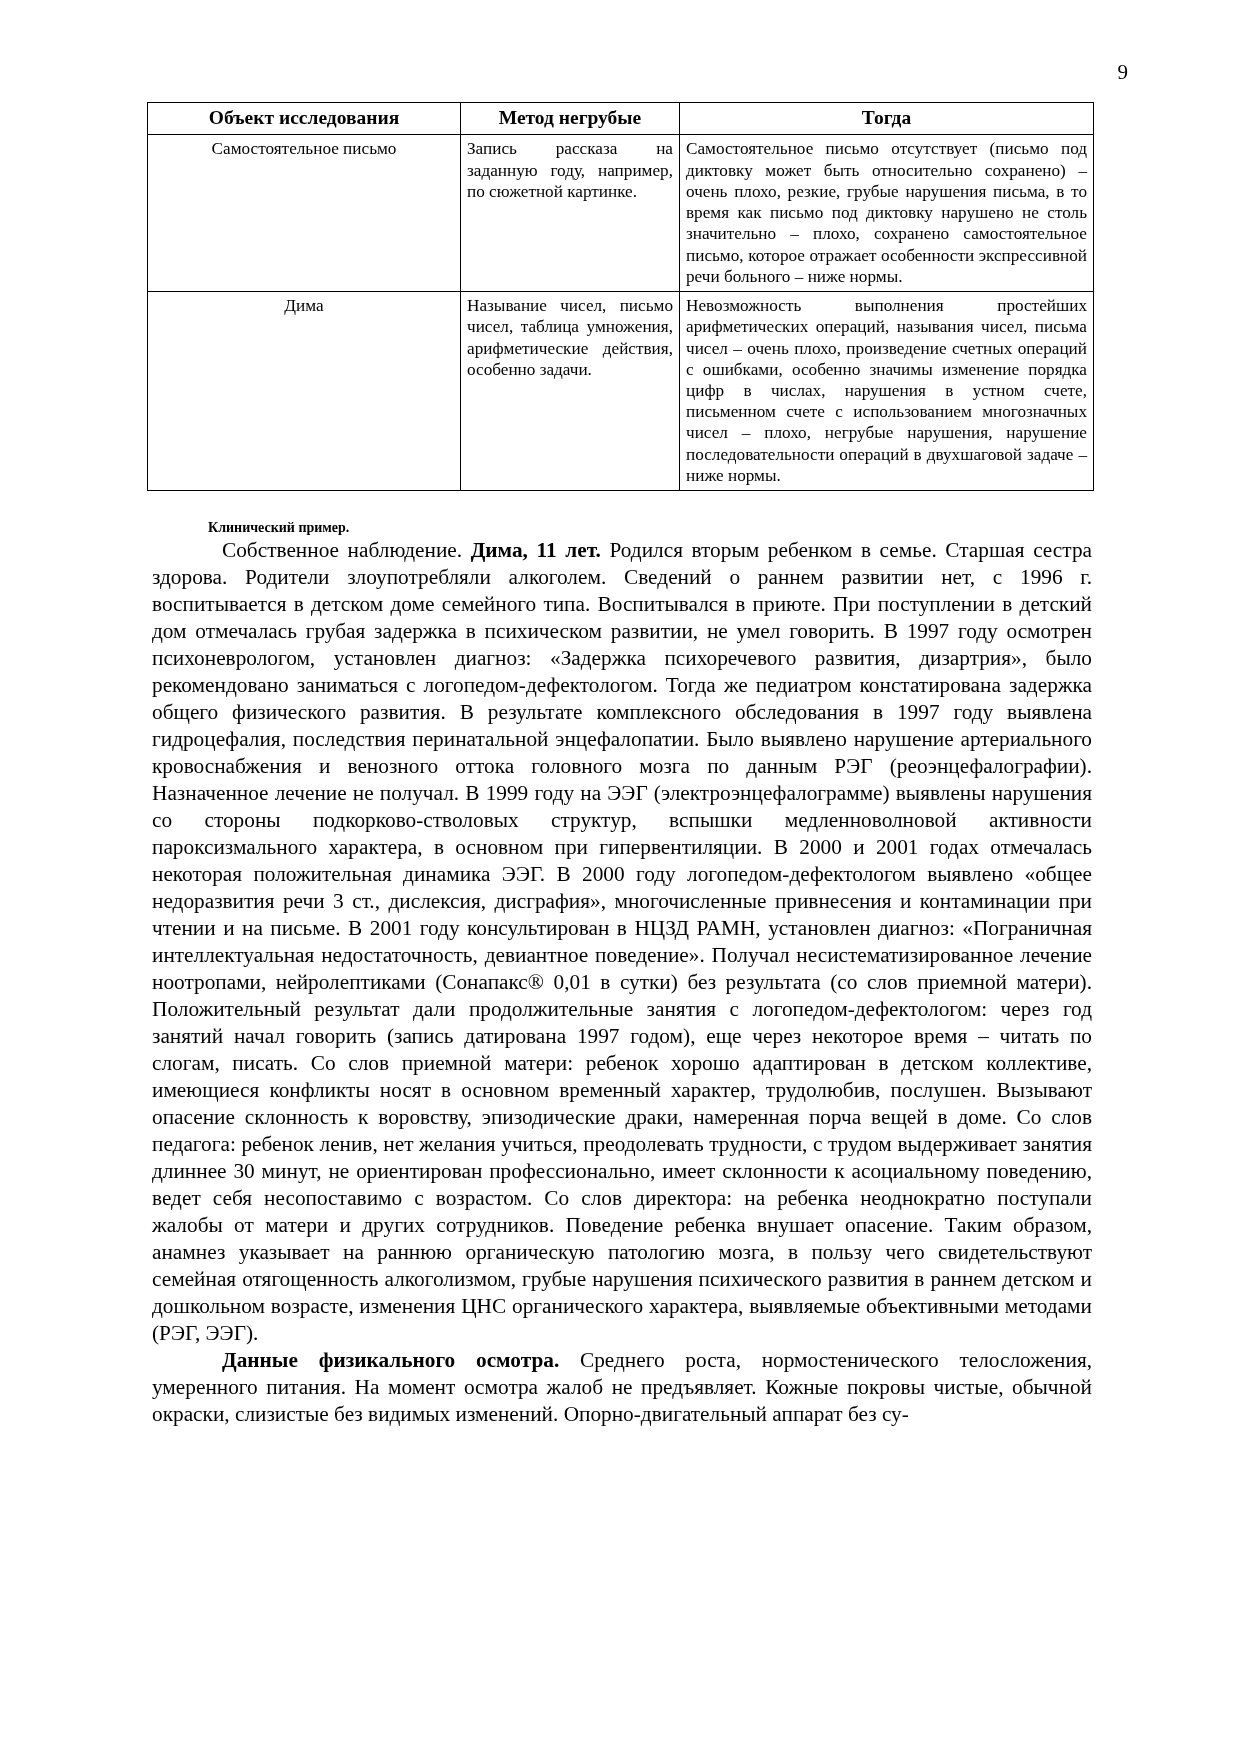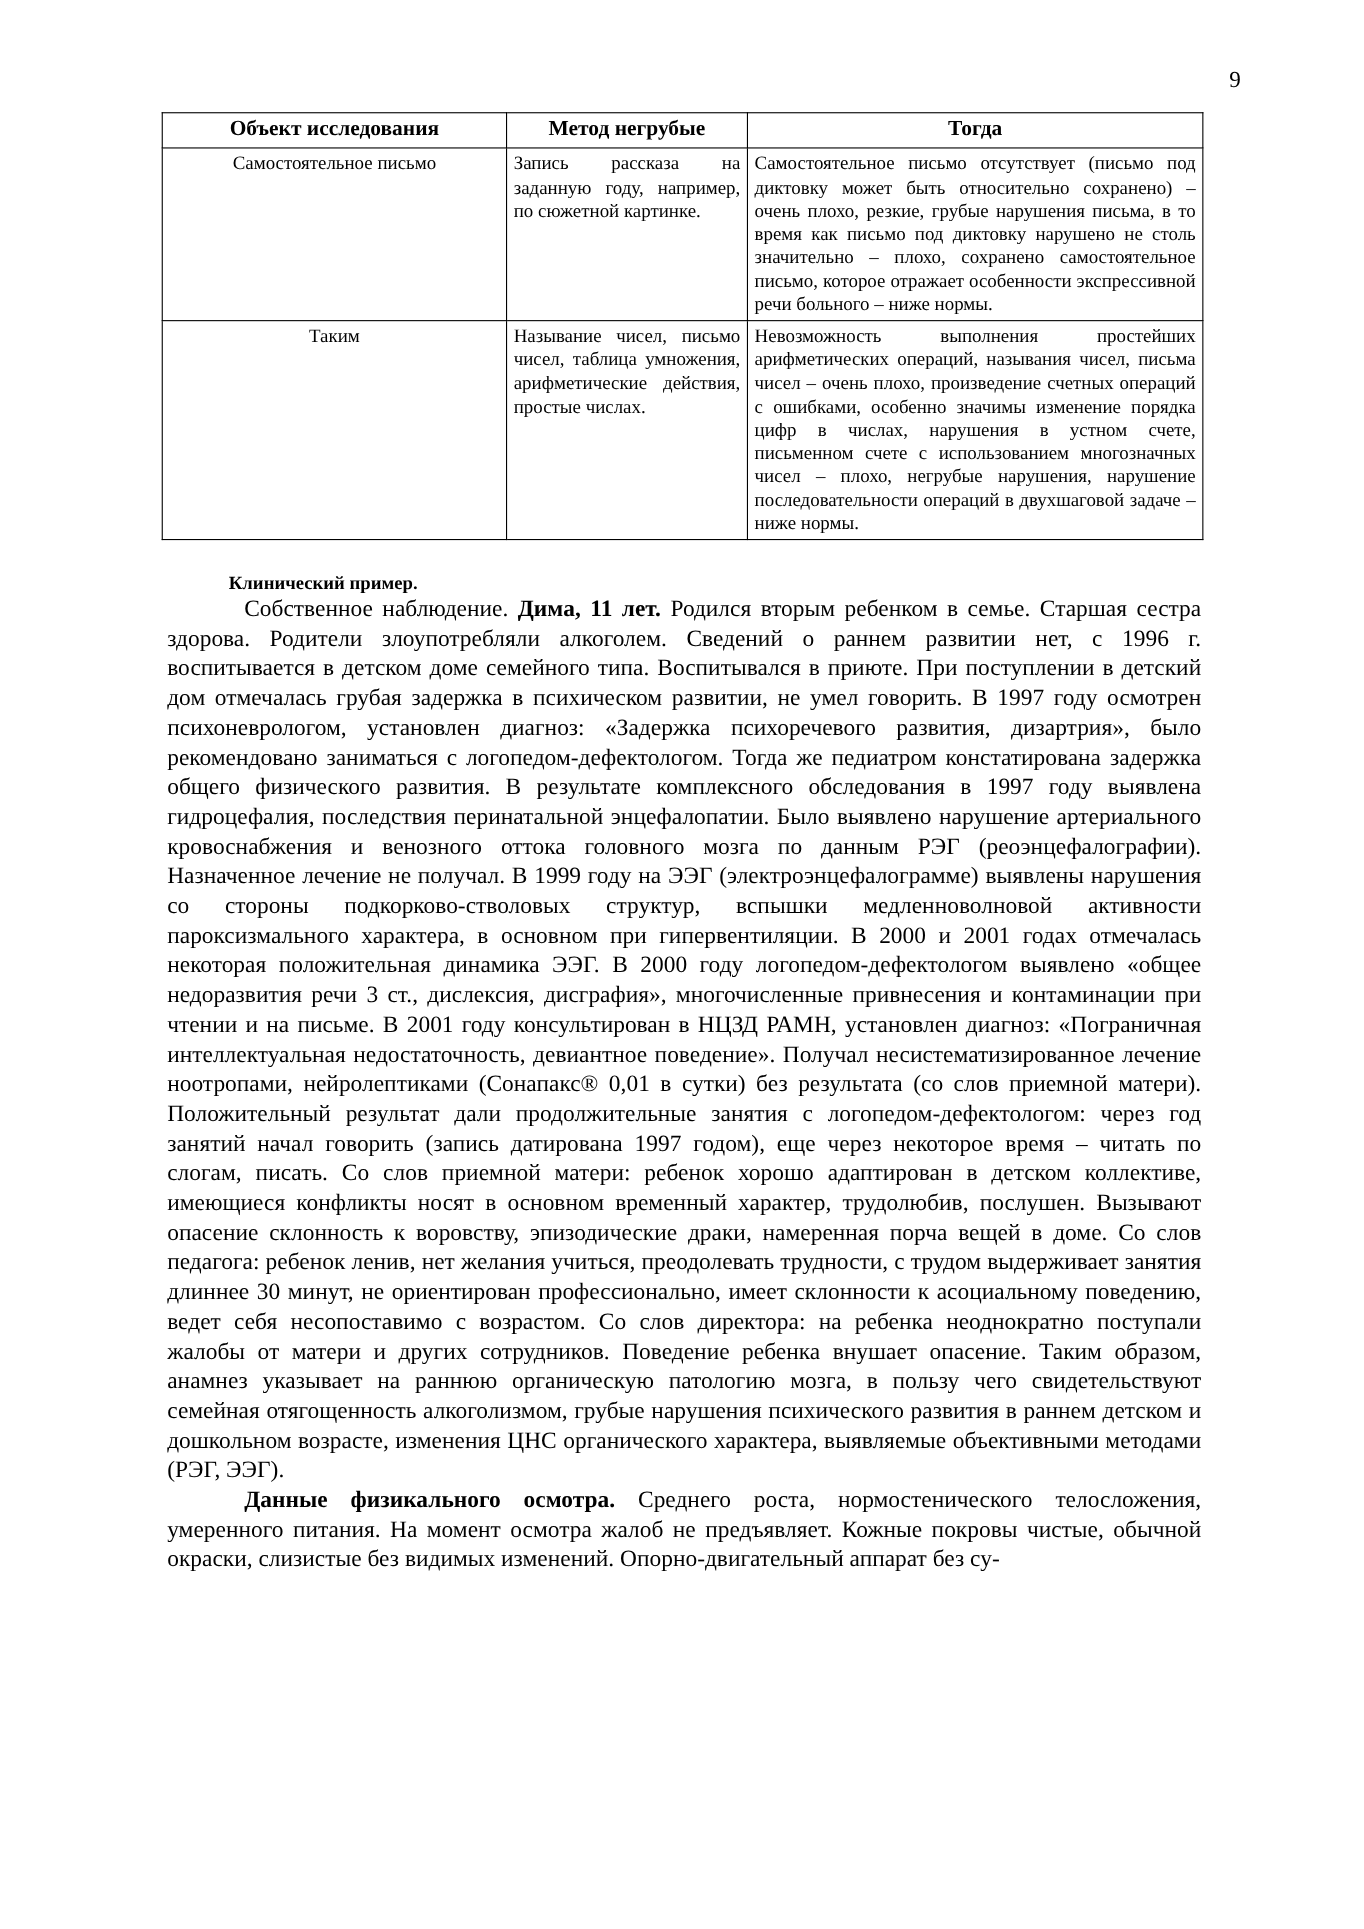--- a/index.html
+++ b/index.html
@@ -61,21 +61,21 @@
   .cell-left { text-align: center; }
 
   
   .body-wrap {
     position: absolute;
     left: 152px;
     top: 520px;
     width: 940px;
   }
   h2.section-heading {
-    font-size: 17px;
+    font-size: 14px;
     font-weight: bold;
     margin: 0 0 0 0;
     padding: 0;
     text-indent: 56px;
     line-height: 1.2;
   }
   p.para {
     font-size: 21.3px;
     line-height: 1.268;
     margin: 0;
@@ -107,22 +107,22 @@
         <th>Тогда</th>
       </tr>
     </thead>
     <tbody>
       <tr>
         <td class="cell-left">Самостоятельное письмо</td>
         <td class="cell-just">Запись рассказа на заданную году, например, по сюжетной картинке.</td>
         <td class="cell-just">Самостоятельное письмо отсутствует (письмо под диктовку может быть относительно сохранено) – очень плохо, резкие, грубые нарушения письма, в то время как письмо под диктовку нарушено не столь значительно – плохо, сохранено самостоятельное письмо, которое отражает особенности экспрессивной речи больного – ниже нормы.</td>
       </tr>
       <tr>
-        <td class="cell-left">Таким</td>
-        <td class="cell-just">Называние чисел, письмо чисел, таблица умножения, арифметические действия, простые числах.</td>
+        <td class="cell-left">Дима</td>
+        <td class="cell-just">Называние чисел, письмо чисел, таблица умножения, арифметические действия, особенно задачи.</td>
         <td class="cell-just">Невозможность выполнения простейших арифметических операций, называния чисел, письма чисел – очень плохо, произведение счетных операций с ошибками, особенно значимы изменение порядка цифр в числах, нарушения в устном счете, письменном счете с использованием многозначных чисел – плохо, негрубые нарушения, нарушение последовательности операций в двухшаговой задаче – ниже нормы.</td>
       </tr>
     </tbody>
   </table>
 
   <div class="body-wrap">
 
     <h2 class="section-heading">Клинический пример.</h2>
 
     <p class="para spaced-before"><span>Собственное наблюдение. </span><b>Дима, 11 лет.</b><span> Родился вторым ребенком в семье. Старшая сестра здорова. Родители злоупотребляли алкоголем. Сведений о раннем развитии нет, с 1996 г. воспитывается в детском доме семейного типа. Воспитывался в приюте. При поступлении в детский дом отмечалась грубая задержка в психическом развитии, не умел говорить. В 1997 году осмотрен психоневрологом, установлен диагноз: «Задержка психоречевого развития, дизартрия», было рекомендовано заниматься с логопедом-дефектологом. Тогда же педиатром констатирована задержка общего физического развития. В результате комплексного обследования в 1997 году выявлена гидроцефалия, последствия перинатальной энцефалопатии. Было выявлено нарушение артериального кровоснабжения и венозного оттока головного мозга по данным РЭГ (реоэнцефалографии). Назначенное лечение не получал. В 1999 году на ЭЭГ (электроэнцефалограмме) выявлены нарушения со стороны подкорково-стволовых структур, вспышки медленноволновой активности пароксизмального характера, в основном при гипервентиляции. В 2000 и 2001 годах отмечалась некоторая положительная динамика ЭЭГ. В 2000 году логопедом-дефектологом выявлено «общее недоразвития речи 3 ст., дислексия, дисграфия», многочисленные привнесения и контаминации при чтении и на письме. В 2001 году консультирован в НЦЗД РАМН, установлен диагноз: «Пограничная интеллектуальная недостаточность, девиантное поведение». Получал несистематизированное лечение ноотропами, нейролептиками (Сонапакс® 0,01 в сутки) без результата (со слов приемной матери). Положительный результат дали продолжительные занятия с логопедом-дефектологом: через год занятий начал говорить (запись датирована 1997 годом), еще через некоторое время – читать по слогам, писать. Со слов приемной матери: ребенок хорошо адаптирован в детском коллективе, имеющиеся конфликты носят в основном временный характер, трудолюбив, послушен. Вызывают опасение склонность к воровству, эпизодические драки, намеренная порча вещей в доме. Со слов педагога: ребенок ленив, нет желания учиться, преодолевать трудности, с трудом выдерживает занятия длиннее 30 минут, не ориентирован профессионально, имеет склонности к асоциальному поведению, ведет себя несопоставимо с возрастом. Со слов директора: на ребенка неоднократно поступали жалобы от матери и других сотрудников. Поведение ребенка внушает опасение. Таким образом, анамнез указывает на раннюю органическую патологию мозга, в пользу чего свидетельствуют семейная отягощенность алкоголизмом, грубые нарушения психического развития в раннем детском и дошкольном возрасте, изменения ЦНС органического характера, выявляемые объективными методами (РЭГ, ЭЭГ).</span></p>

